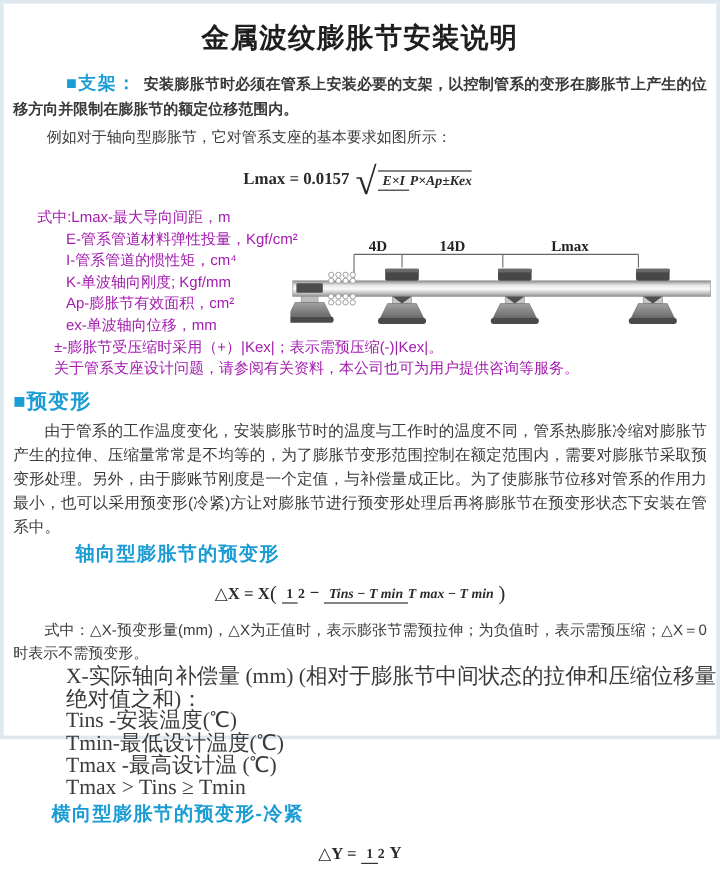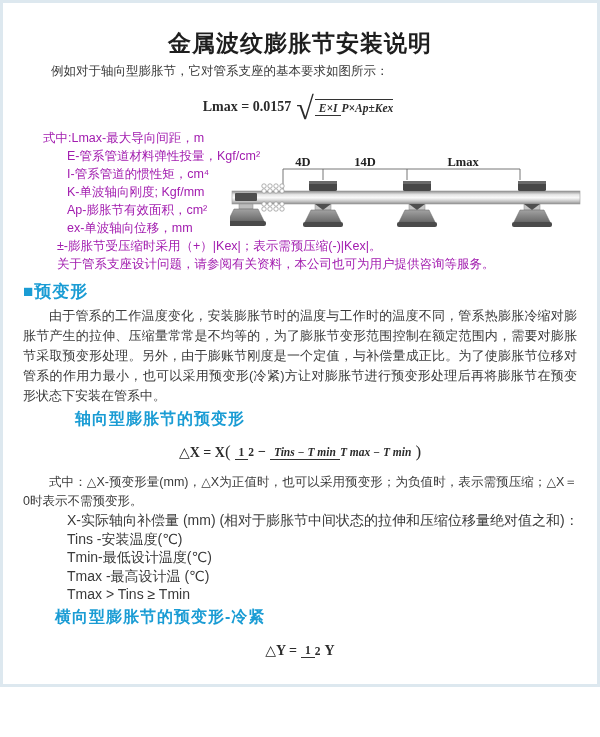--- a/index.html
+++ b/index.html
@@ -1,17 +1,17 @@
 <!DOCTYPE html>
 <html><head>
 <meta charset="utf-8">
 <style>
   html,body{margin:0;padding:0;background:#fff;}
   body{width:600px;height:737px;font-family:"Liberation Sans","DejaVu Sans",sans-serif;color:#3d3d3d;overflow:hidden;}
-  .page{position:relative;width:600px;height:687px;box-sizing:border-box;border:3px solid #dde8ef;background:#fff;padding:12px;}
+  .page{position:relative;width:600px;height:616px;box-sizing:border-box;border:3px solid #dde8ef;background:#fff;padding:0;}
 
   .title{margin:13px 0 0 0;text-align:center;font-size:23px;font-weight:bold;color:#1e1e1e;letter-spacing:1px;}
 
   .p-support{margin:12px 8px 0 8px;font-size:12.5px;font-weight:bold;line-height:21px;text-indent:44px;color:#3a3a3a;text-align:justify;}
   .sec-inline{color:#1a9cd4;font-size:15px;font-weight:bold;letter-spacing:1px;margin-right:6px;}
   .p-example{margin:2px 8px 0 8px;font-size:12.5px;line-height:20px;text-indent:28px;color:#3a3a3a;}
 
   .formula{display:flex;justify-content:center;align-items:center;font-family:"Liberation Serif","DejaVu Serif",serif;font-weight:bold;color:#2b2b2b;}
   .f-lmax{margin-top:7px;height:38px;}
   .f-lhs{font-size:14px;}
@@ -33,33 +33,34 @@
   .def-item{margin-left:52px;}
   .def-note{margin-left:42px;}
   .def-line{font-size:12.5px;line-height:18px;color:#a21caf;white-space:nowrap;}
   .clear{clear:both;}
 
   .sec-h{margin:7px 8px 0 8px;font-size:17px;font-weight:bold;color:#1a9cd4;letter-spacing:1px;}
   .p-body{margin:3px 8px 0 8px;font-size:13px;line-height:20px;text-indent:26px;color:#3a3a3a;text-align:justify;}
   .sub-h{margin:3px 0 0 60px;font-size:16px;font-weight:bold;color:#1a9cd4;letter-spacing:1px;}
   .sub-h2{margin:3px 0 0 40px;}
   .p-explain{margin:3px 8px 0 8px;font-size:12.5px;line-height:19px;text-indent:26px;color:#3a3a3a;text-align:justify;}
-  .val-line{margin-left:52px;font-size:14px;line-height:18.5px;color:#3a3a3a;}
+  .val-line{margin-left:52px;font-size:18px;line-height:18.5px;color:#3a3a3a;font-family:Liberation Serif, serif;}
   .p-note{margin:1px 8px 0 52px;font-size:12.5px;line-height:18px;color:#3a3a3a;}
 
   svg .dim{stroke:#666;stroke-width:0.9;}
   svg text{font-family:"Liberation Serif","DejaVu Serif",serif;font-weight:bold;font-size:12.5px;fill:#222;}
 </style>
 </head>
 <body>
 
 <div class="page">
 
   <h1 class="title">金属波纹膨胀节安装说明</h1>
 
+  <p class="p-support"><span class="sec-inline">■支架：</span><span>安装膨胀节时必须在管系上安装必要的支架，以控制管系的变形在膨胀节上产生的位移方向并限制在膨胀节的额定位移范围内。</span></p>
 
   <p class="p-example">例如对于轴向型膨胀节，它对管系支座的基本要求如图所示：</p>
 
   <div class="formula f-lmax">
     <span class="f-lhs">Lmax = 0.0157</span>
     <span class="sqrt">
       <span class="rad">√</span>
       <span class="frac">
         <span class="fnum">E×I</span>
         <span class="fden">P×Ap±Kex</span>
@@ -174,21 +175,21 @@
       <span class="fden">2</span>
     </span>
     <span>−</span>
     <span class="frac">
       <span class="fnum">Tins − T min</span>
       <span class="fden">T max − T min</span>
     </span>
     <span class="paren">)</span>
   </div>
 
-  <p class="p-explain">式中：△X-预变形量(mm)，△X为正值时，也可以采用预变形；为负值时，表示需预压缩；△X＝0时表示不需预变形。</p>
+  <p class="p-explain">式中：△X-预变形量(mm)，△X为正值时，表示膨张节需预拉伸；为负值时，表示需预压缩；△X＝0时表示不需预变形。</p>
 
   <div class="val-line">X-实际轴向补偿量 (mm) (相对于膨胀节中间状态的拉伸和压缩位移量绝对值之和)：</div>
   <div class="val-line">Tins -安装温度(℃)</div>
   <div class="val-line">Tmin-最低设计温度(℃)</div>
   <div class="val-line">Tmax -最高设计温 (℃)</div>
   <div class="val-line">Tmax &gt; Tins ≥ Tmin</div>
 
 
   <h3 class="sub-h sub-h2">横向型膨胀节的预变形-冷紧</h3>
 

